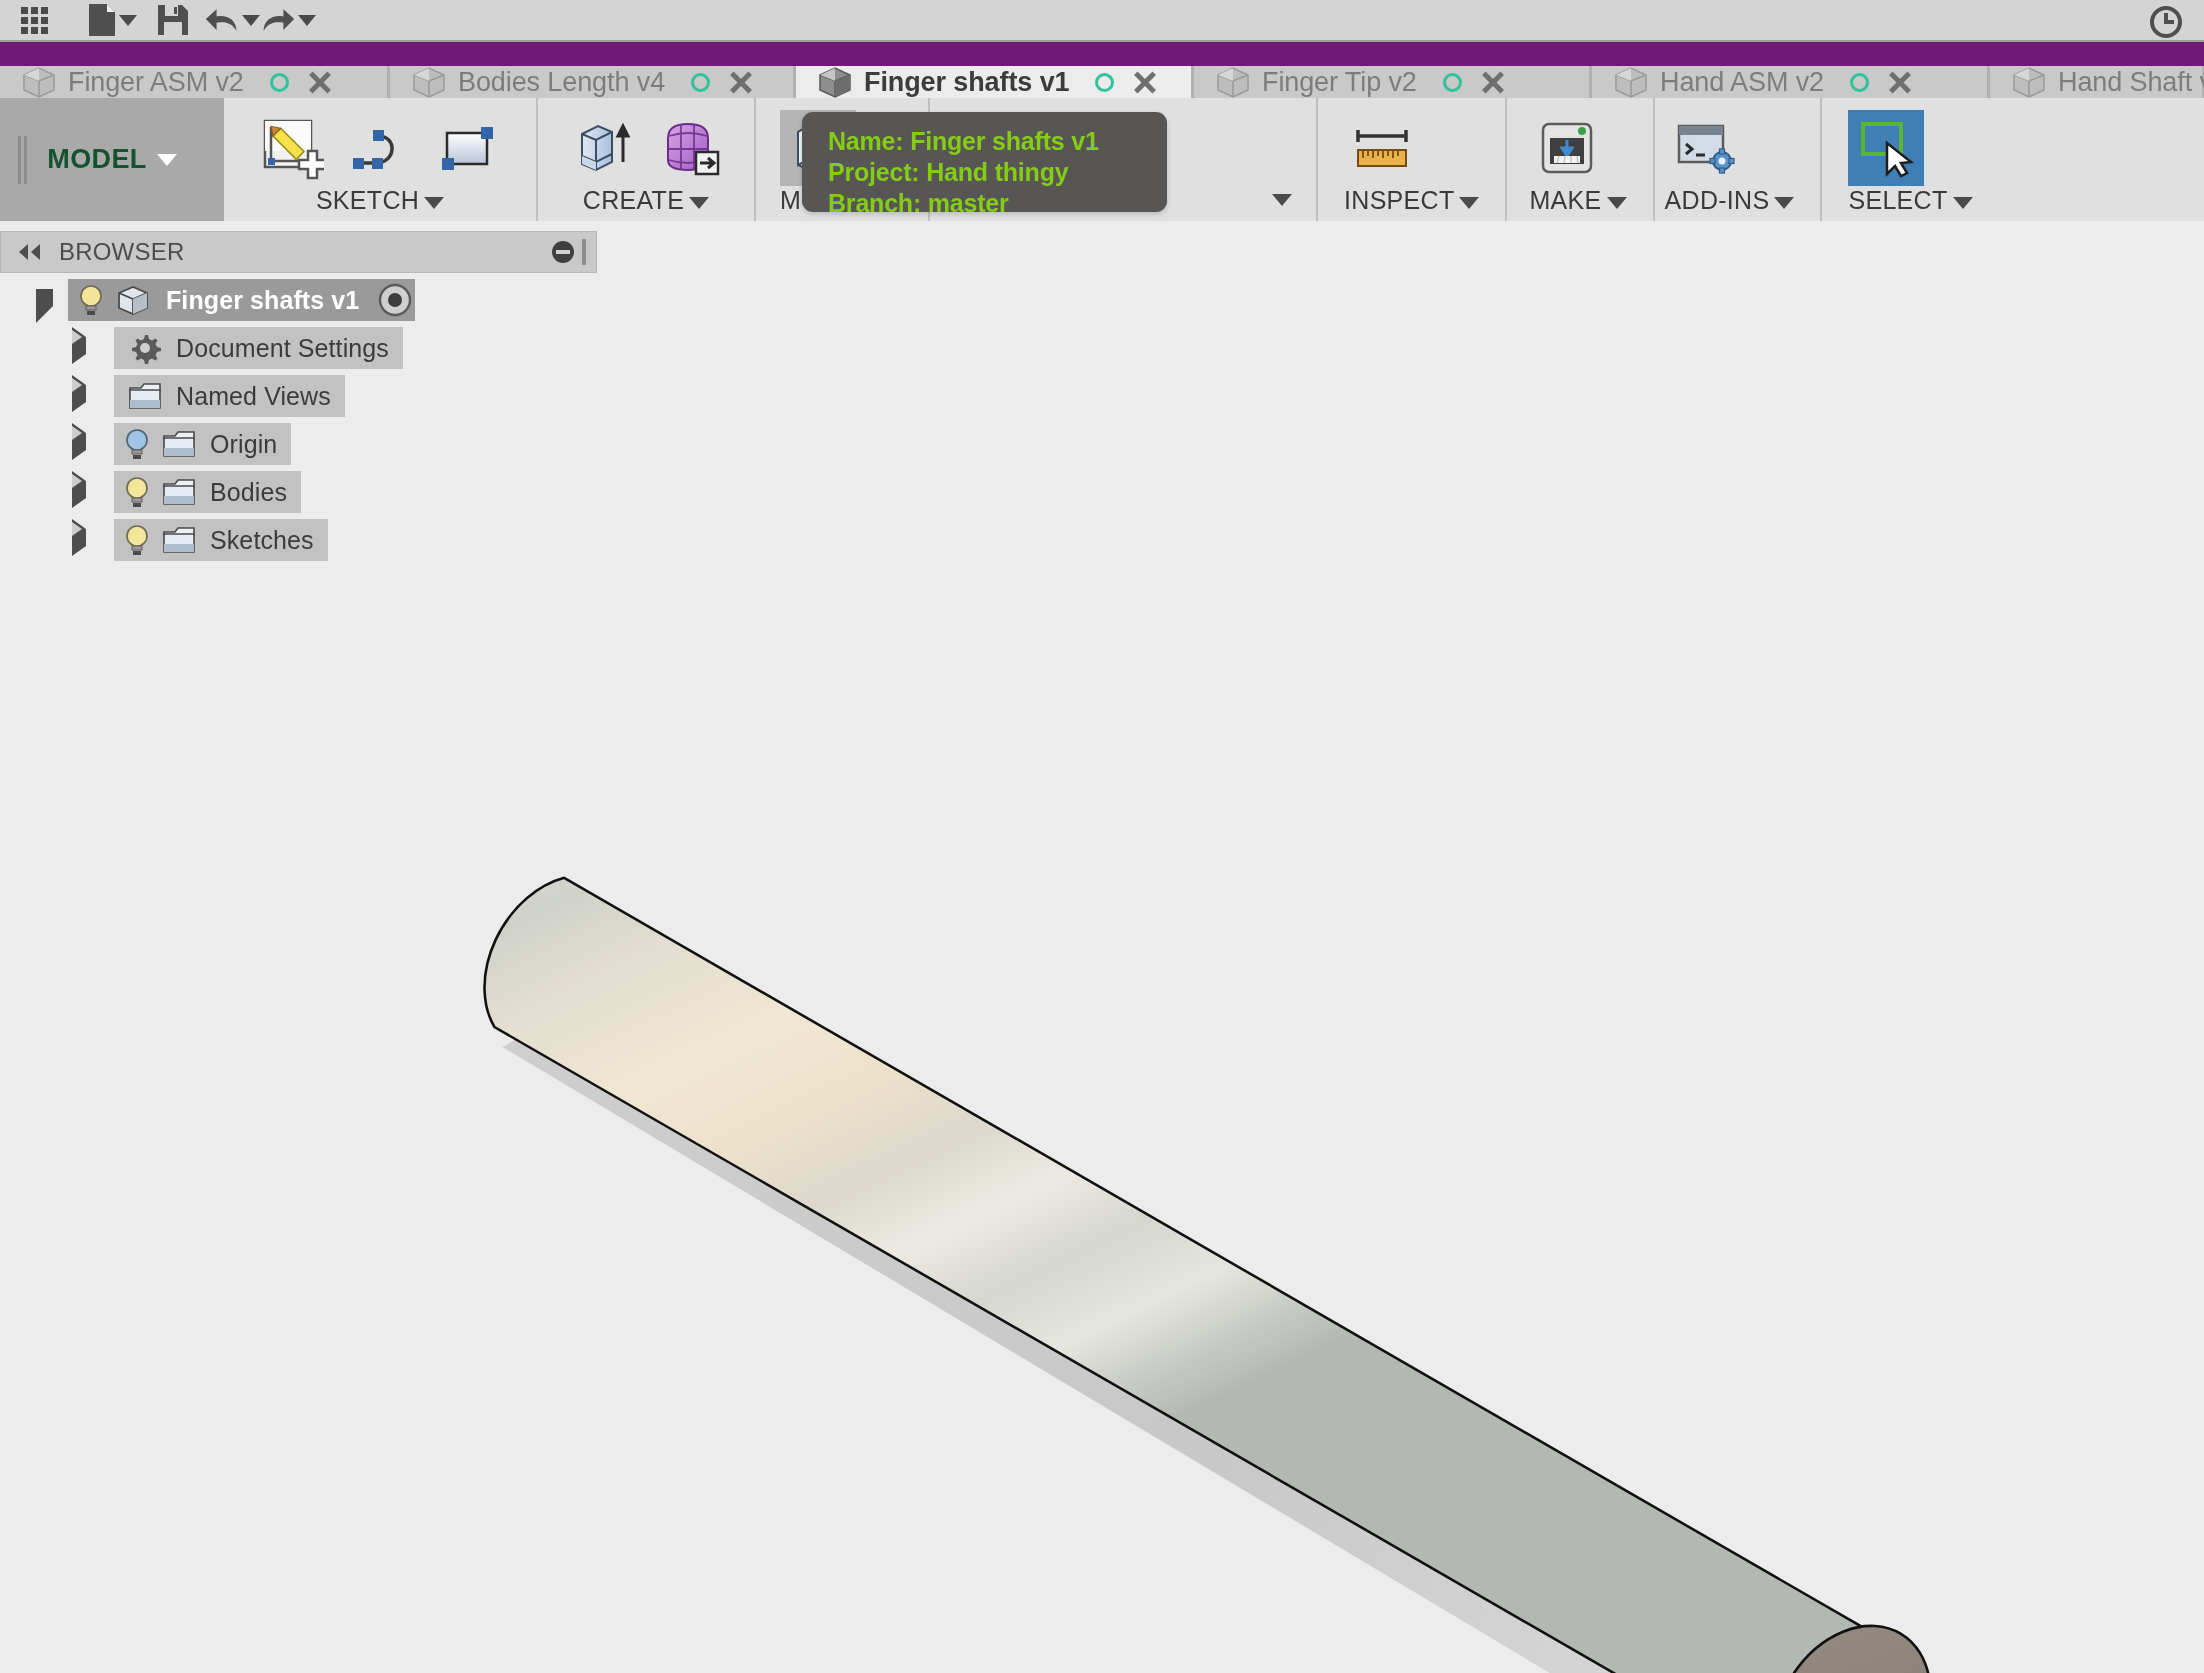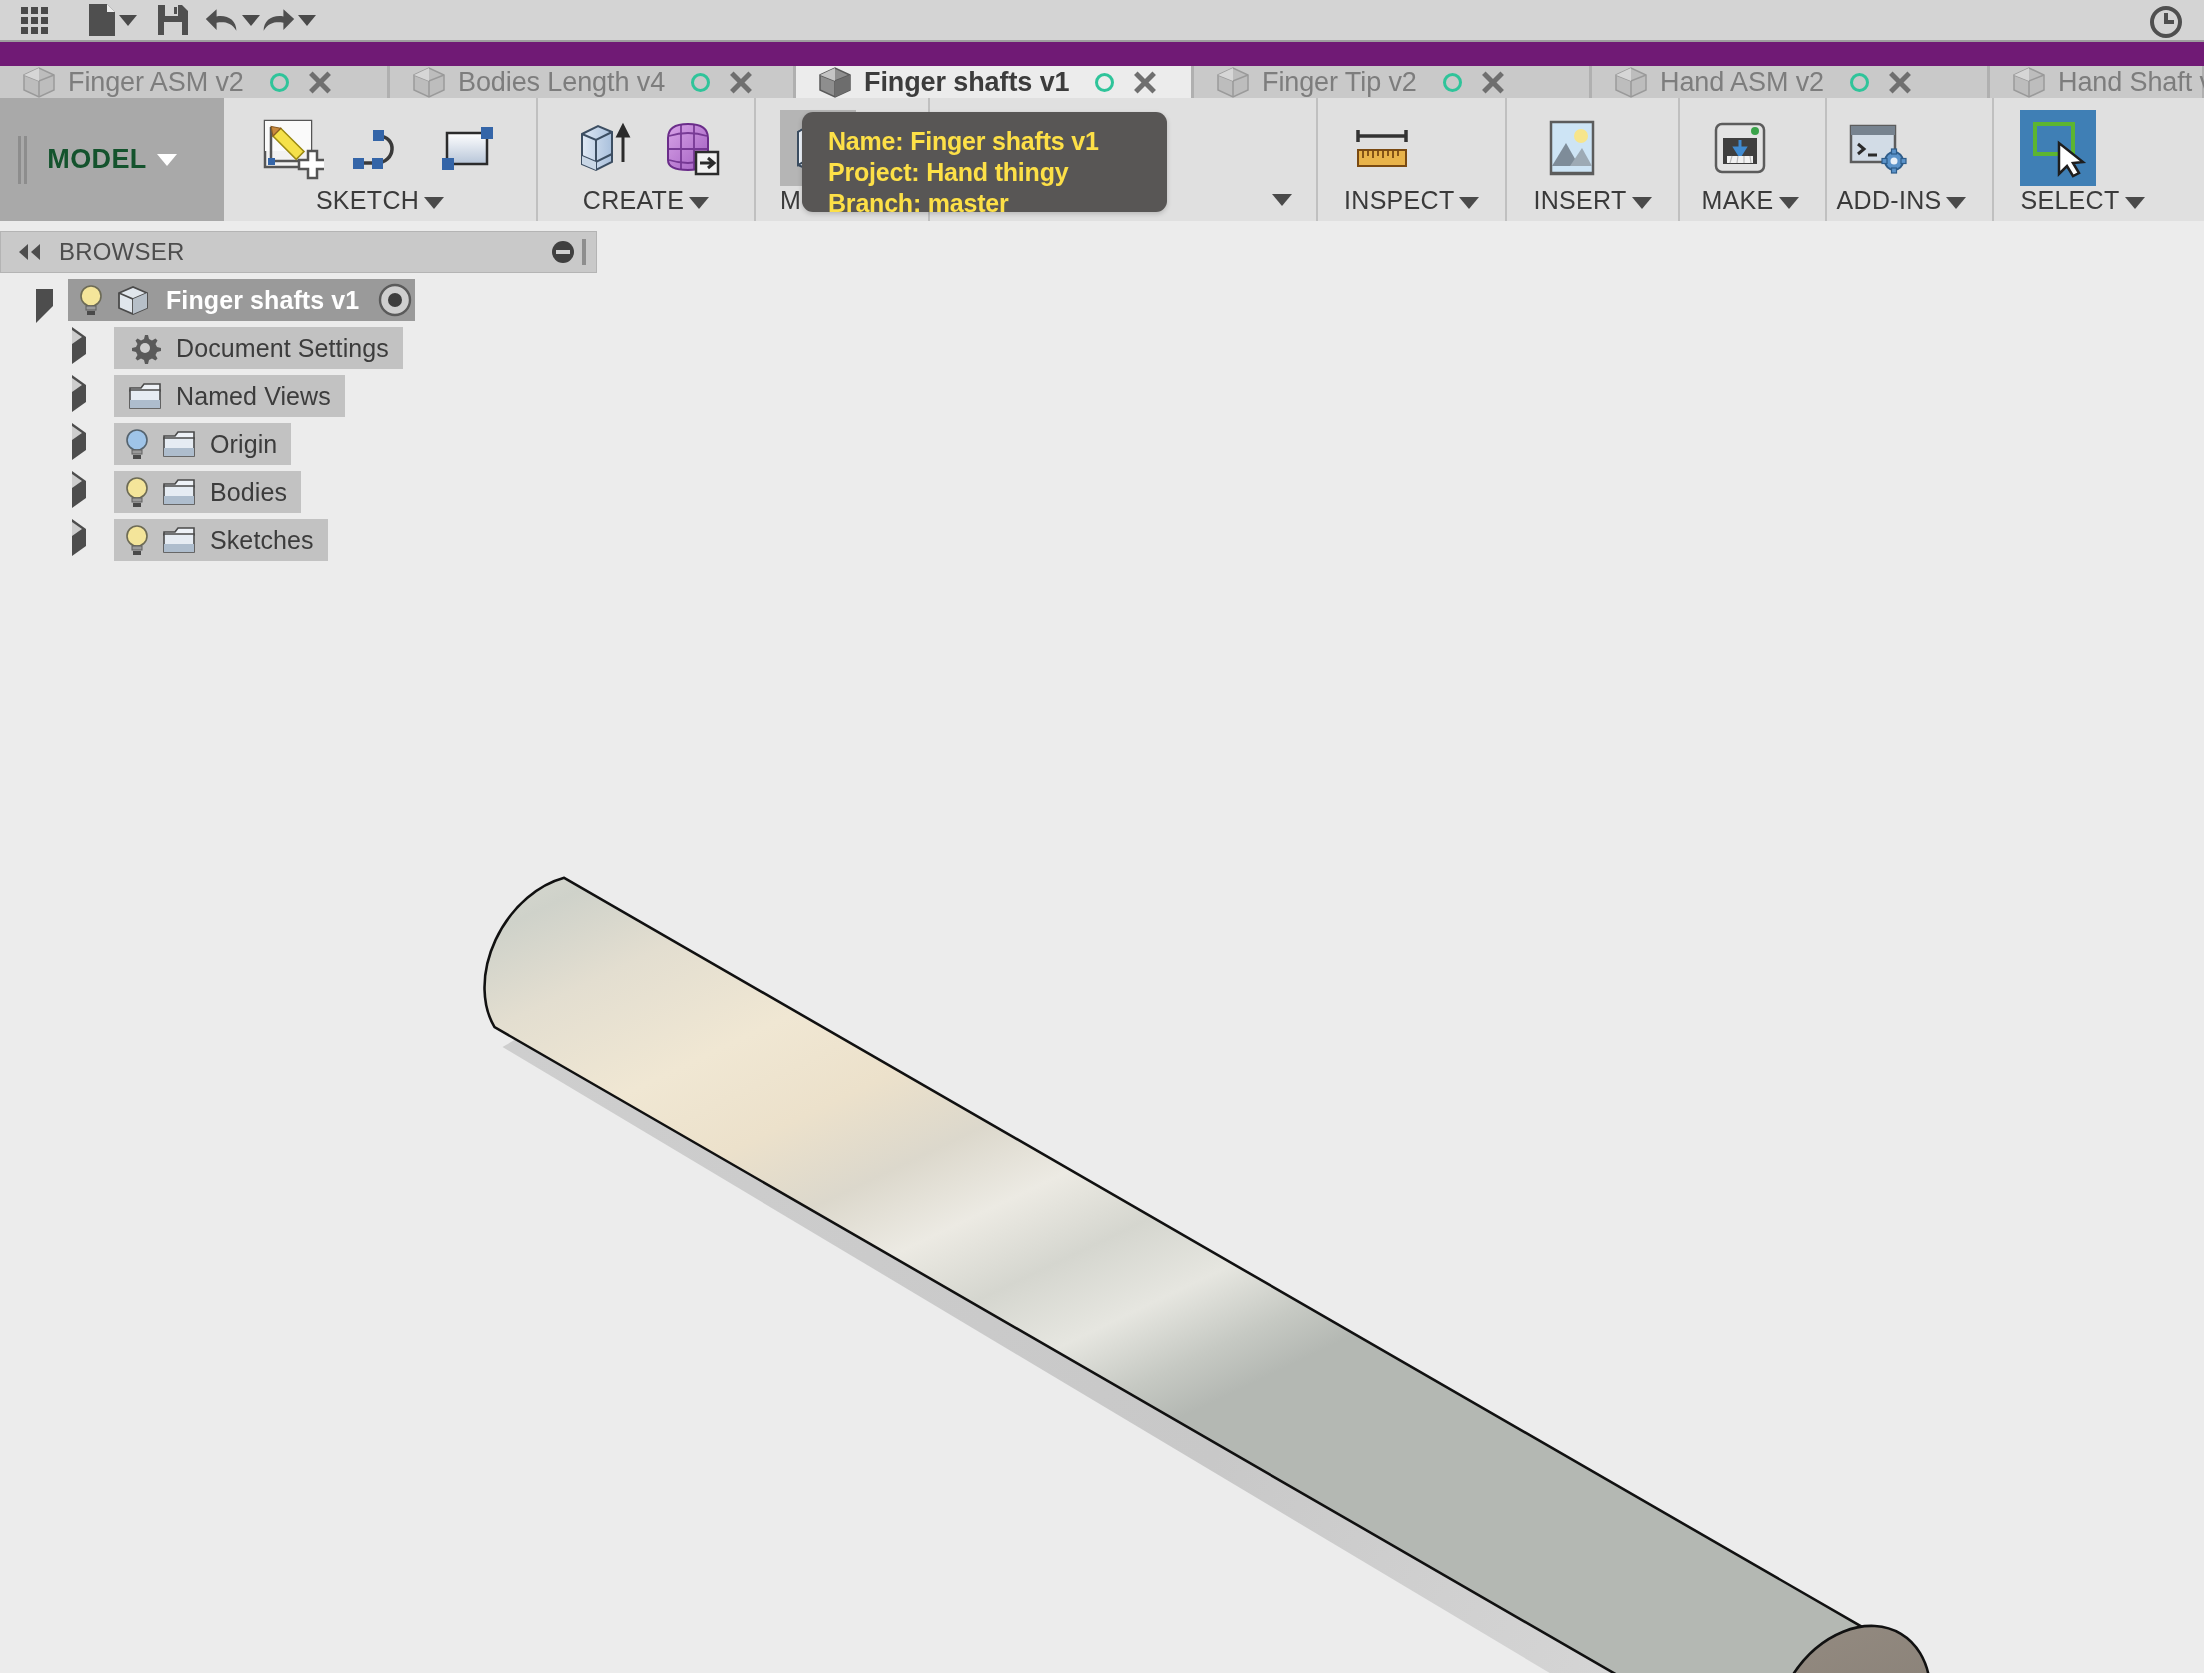--- a/index.html
+++ b/index.html
@@ -153,21 +153,21 @@
   .tooltip {
     position: absolute;
     left: 802px; top: 112px;
     width: 365px; height: 100px;
     background: #585655; border-radius: 11px;
     padding: 14px 0 0 26px;
     z-index: 50;
     box-shadow: 0 2px 5px rgba(0,0,0,0.18);
   }
   .tooltip div {
-    color: #fde047; font-size: 25px; font-weight: bold;
+    color: #84cc16; font-size: 25px; font-weight: bold;
     line-height: 31px; letter-spacing: -0.2px;
   }
 
   
   .browser-hdr {
     position: absolute; left: 0; top: 231px;
     width: 597px; height: 42px;
     background: #c9c9c9;
     border: 1px solid #b4b4b4;
     display: flex; align-items: center;
@@ -529,37 +529,20 @@
           </g>
         </svg>
       </div>
     </div>
     <div class="panel-label">
       <span>INSPECT</span>
       <span class="caret-dk"></span>
     </div>
   </div>
 
-  <div class="panel" style="padding-left:26px;padding-right:26px">
-    <div class="panel-icons">
-      <div class="ico">
-        <svg width="64" height="64" viewBox="0 0 64 64">
-          <rect x="12" y="6" width="42" height="52" fill="#cde4f5" stroke="#5c5c5c" stroke-width="2.5"></rect>
-          <circle cx="42" cy="20" r="7" fill="#f7e58c"></circle>
-          <path d="M13 50 L27 27 L40 50 Z" fill="#7e8c99"></path>
-          <path d="M31 50 L43 32 L53 50 Z" fill="#9daab5"></path>
-          <path d="M13 57 L53 57" stroke="#5c5c5c" stroke-width="2.5"></path>
-        </svg>
-      </div>
-    </div>
-    <div class="panel-label">
-      <span>INSERT</span>
-      <span class="caret-dk"></span>
-    </div>
-  </div>
 
   <div class="panel" style="padding-left:22px;padding-right:26px">
     <div class="panel-icons">
       <div class="ico">
         <svg width="64" height="64" viewBox="0 0 64 64">
           <rect x="8" y="8" width="48" height="48" rx="6" fill="#e4e4e4" stroke="#5c5c5c" stroke-width="2.5"></rect>
           <rect x="15" y="22" width="34" height="26" fill="#3f3f3f"></rect>
           <circle cx="47" cy="15" r="4" fill="#3aa34a"></circle>
           <path d="M32 24 L32 36 M27 32 L32 40 L37 32 Z" fill="#3f8ad0" stroke="#3f8ad0" stroke-width="3"></path>
           <rect x="19" y="40" width="26" height="7" fill="#f2f2f2"></rect>

